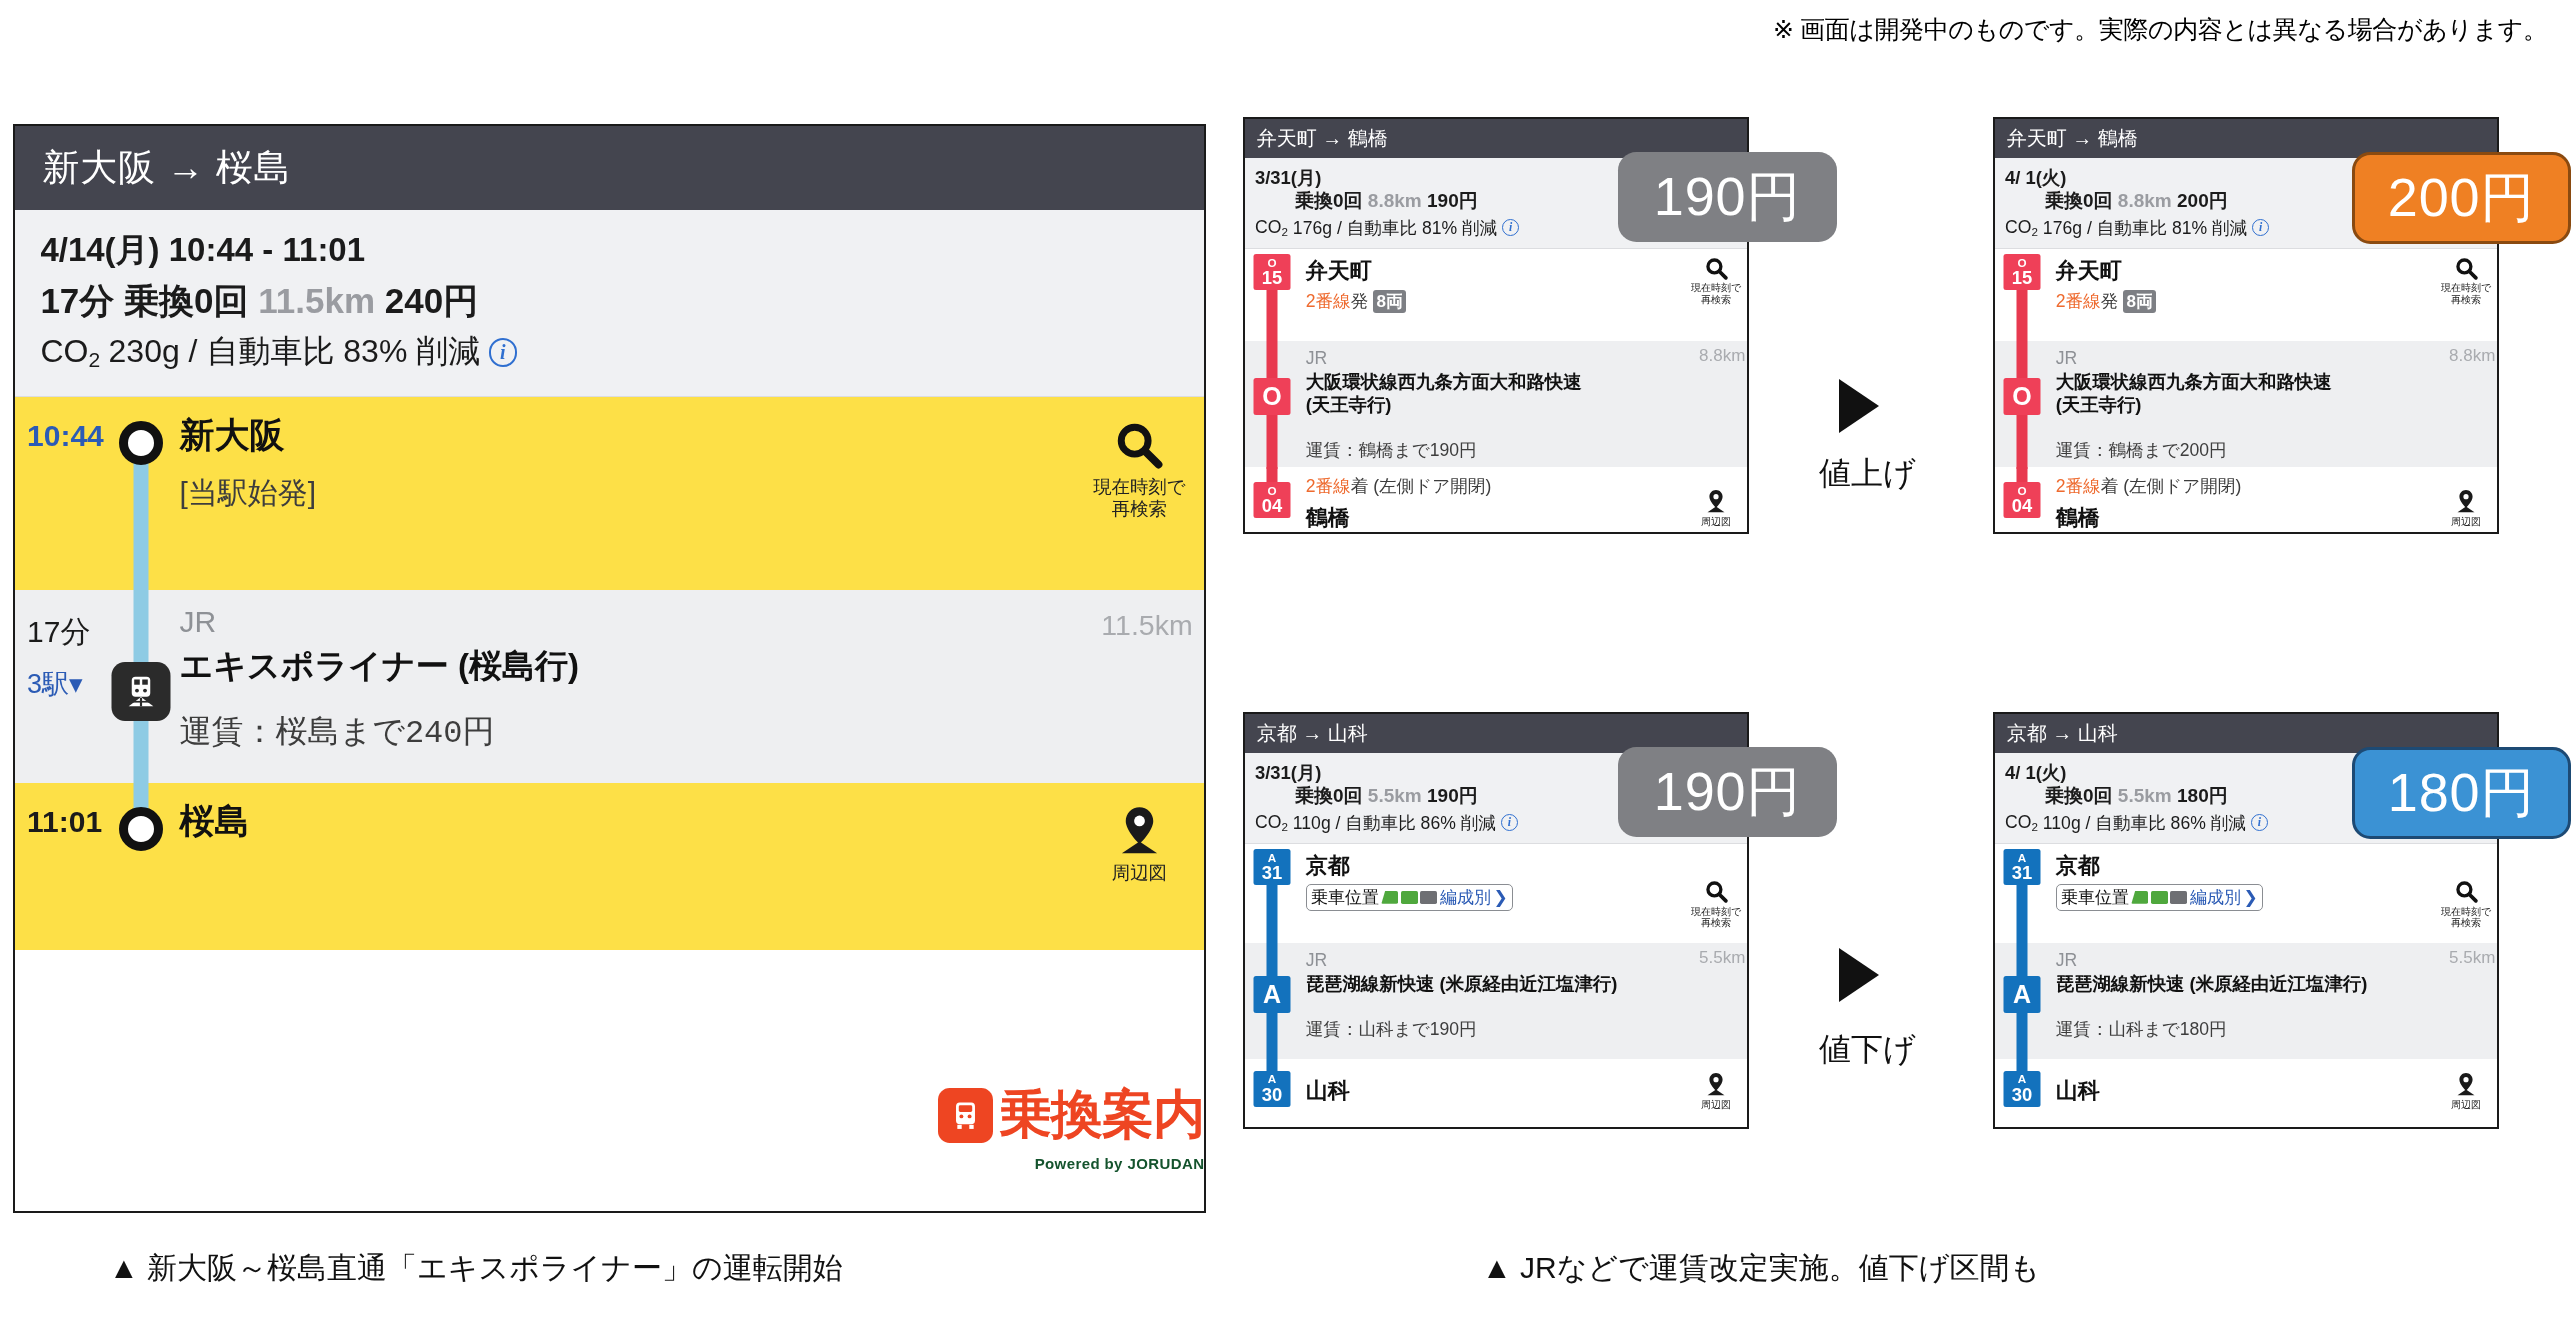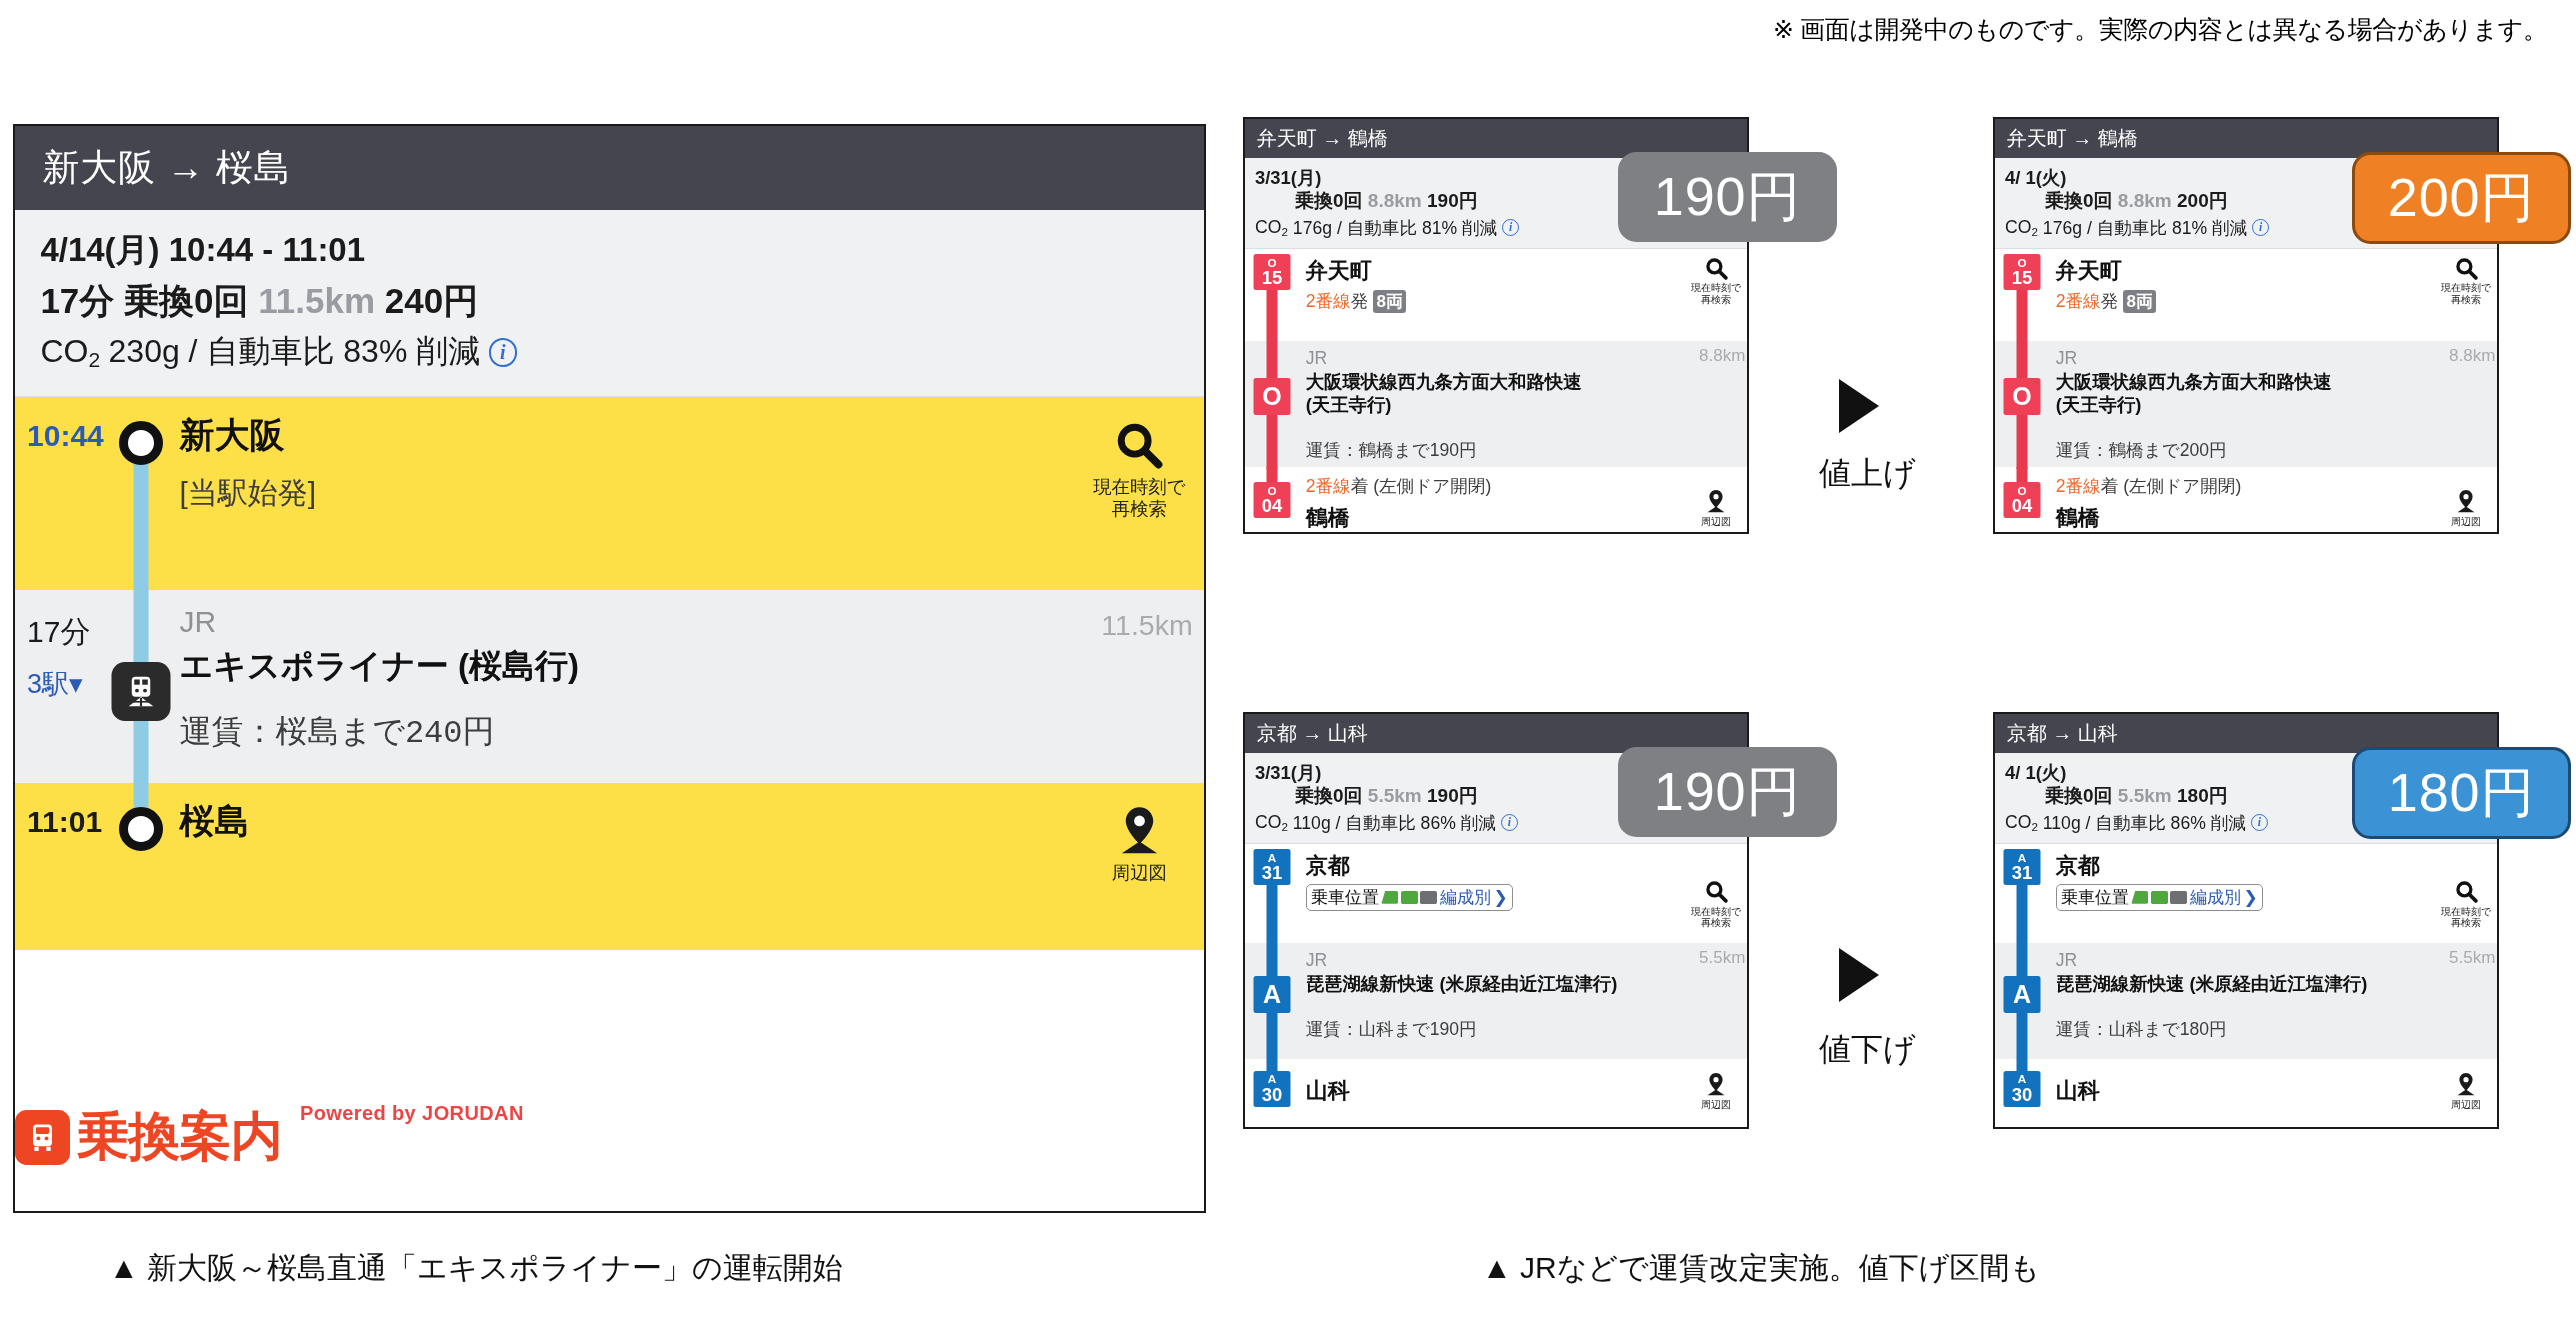--- a/index.html
+++ b/index.html
@@ -73,29 +73,29 @@
   .rt-right { position:relative; }
   .rt-km { position:absolute; right:11.7px; top:18.4px; font-size:28.5px; color:#a9abaf; }
   .tool {
     position:absolute; right:15px; top:22px; width:100px;
     display:flex; flex-direction:column; align-items:center; gap:5px;
   }
   .tool .cap { font-size:18.4px; color:#222; line-height:1.2; text-align:center; }
 
   .jorudan-logo {
     position:absolute; left:0; right:0; bottom: 39px;
-    display:flex; align-items:flex-start; gap:18px;
+    display:flex; flex-direction:column; align-items:flex-end; gap:5px;
   }
   .jl-row { display:flex; align-items:center; gap:6.7px; }
   .jl-badge {
     width:55px; height:55px; border-radius:11.7px; background:#ee4522;
     display:flex; align-items:center; justify-content:center;
   }
   .jl-text { font-size:52px; font-weight:800; color:#ee4522; letter-spacing:-0.8px; }
-  .jl-powered { font-size:20px; font-weight:800; color:#ef4444; letter-spacing:0.4px; }
+  .jl-powered { font-size:15px; font-weight:800; color:#14532d; letter-spacing:0.4px; }
 
   .caption {
     position:absolute; font-size:30px; color:#111; white-space:nowrap;
   }
   .caption-left  { left: 109px;  top: 1248px; }
   .caption-right { left: 1482px; top: 1248px; }
 
   
   .card {
     position:absolute; width: 506px; height: 417px;

